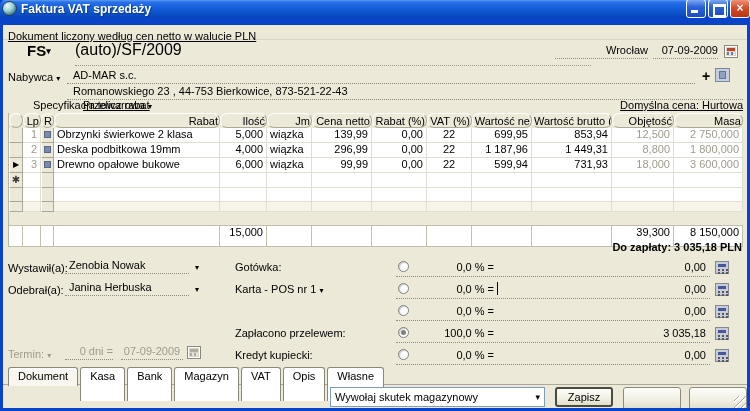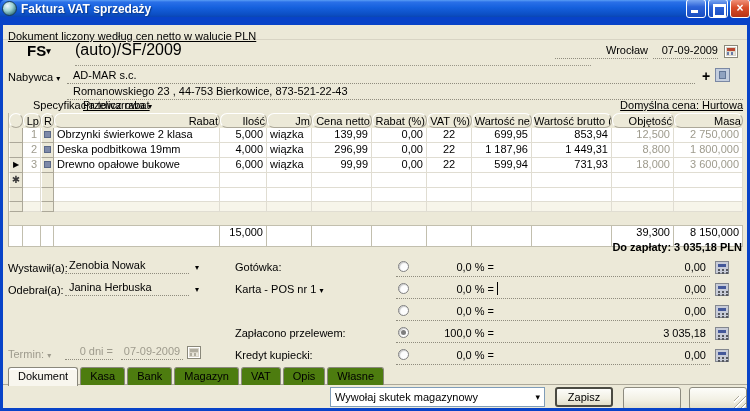--- a/index.html
+++ b/index.html
@@ -79,21 +79,21 @@
   .pct { position:absolute; left:18px; top:4px; width:80px; text-align:right; font-size:11px; }
   .amt { position:absolute; right:4px; top:4px; font-size:11px; }
   .caret { position:absolute; left:101px; top:3px; width:1px; height:13px; background:#000; }
 
   .name-fld { border-bottom:1px dotted #8f8c7e; position:absolute; width:124px; font-size:11px; height:15px; }
 
   
   .tabline { position:absolute; left:0; top:359px; width:744px; border-top:1px solid #aca899; }
   .tabs { position:absolute; left:5px; top:342px; height:18px; display:flex; }
   .tab { font-size:11px; padding:2px 9px 0; border:1px solid #8a887c; border-bottom:none;
-    border-radius:3px 3px 0 0; background:#4d7c0f; margin-right:2px; height:18px; }
+    border-radius:3px 3px 0 0; background:#ffffff; margin-right:2px; height:34px; }
   .tab.active { background:#f8f6ee; height:19px; z-index:2; box-shadow:inset 0 2px 0 #fff; font-weight:normal; }
   .combo { position:absolute; left:327px; top:362px; width:215px; height:20px; background:#fff;
     border:1px solid #7f9db9; font-size:11px; padding:3px 16px 0 4px; }
   .combo .dd3 { position:absolute; right:4px; top:4px; font-size:9px; }
   .btn { position:absolute; top:362px; width:58px; height:20px; font-size:11px; text-align:center; padding-top:21px;
     background:linear-gradient(180deg,#fdfdfa 0%,#f1efe2 60%,#e0ddc8 100%); border:1px solid #8d8b7f; border-radius:3px; }
   .btn.default { border:2px solid #4a4a42; padding-top:2px; }
   .grip { position:absolute; right:1px; bottom:0px; width:12px; height:12px;
     background:repeating-linear-gradient(135deg, transparent 0 3px, #aca899 3px 4px, #fff 4px 5px); }
 </style>

